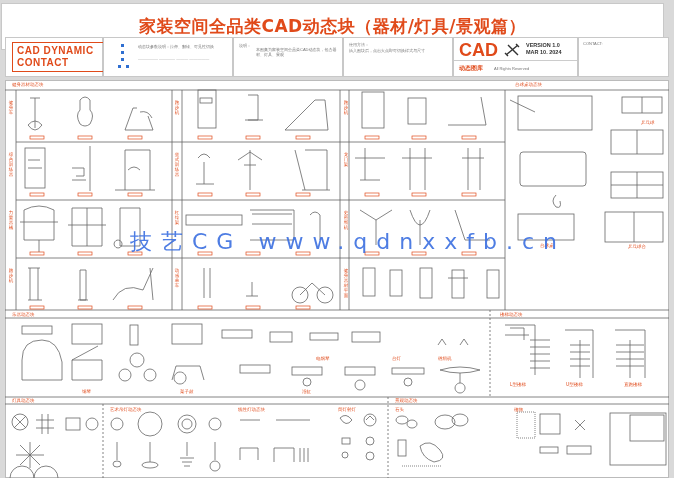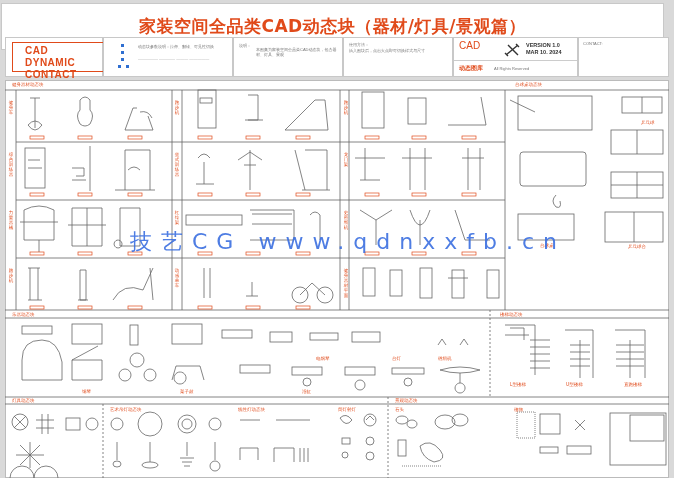--- a/index.html
+++ b/index.html
@@ -3,21 +3,21 @@
 <meta charset="utf-8">
 <style>
 *{box-sizing:border-box;margin:0;padding:0}
 html,body{width:674px;height:478px;overflow:hidden;background:#d9d9d9}
 body{position:relative;font-family:"Liberation Sans","DejaVu Sans",sans-serif;color:#333}
 .abs{position:absolute}
 .panel{position:absolute;background:#fff;border:1px solid #bbb}
 .title-bar{left:1px;top:3px;width:663px;height:47px;background:#fff;border:1px solid #c8c8c8;display:flex;align-items:center;justify-content:center}
 .title-bar span{font-family:"DejaVu Sans",sans-serif;font-weight:bold;font-size:17px;color:#e04a1a;letter-spacing:0.5px}
 .hdr{top:37px;height:40px;background:#fff;border:1px solid #c8c8c8}
-.cadlogo{border:1px solid #e04a1a;position:absolute;left:6px;top:4px;width:92px;height:30px;padding:2px 12px}
+.cadlogo{border:1px solid #e04a1a;position:absolute;left:6px;top:4px;width:92px;height:30px;padding:2px 4px}
 .cadlogo span{display:block;font-weight:bold;font-size:10px;color:#e04a1a;line-height:12px;letter-spacing:0.5px}
 .tiny{font-size:4px;color:#777;line-height:5px}
 .seclabel{position:absolute;font-size:4.5px;color:#e04a1a;white-space:nowrap}
 .vlabel{position:absolute;width:6px;font-size:4.5px;color:#e04a1a;line-height:5px;word-break:break-all;text-align:center}
 .wm{position:absolute;left:130px;top:227px;font-size:22px;color:#3b6fe0;letter-spacing:9px;font-weight:normal;opacity:0.9;white-space:nowrap;font-family:"DejaVu Sans",sans-serif}
 svg{position:absolute}
 </style>
 </head>
 <body>
 
@@ -46,21 +46,21 @@
 </div>
 <div class="abs hdr" style="left:233px;width:110px">
   <div class="tiny" style="position:absolute;left:5px;top:5px">说明：</div>
   <div class="tiny" style="position:absolute;left:22px;top:9px;width:84px">本图集为家装空间全品类CAD动态块，包含器材、灯具、景观</div>
 </div>
 <div class="abs hdr" style="left:343px;width:110px">
   <div class="tiny" style="position:absolute;left:5px;top:4px">使用方法：</div>
   <div class="tiny" style="position:absolute;left:5px;top:10px;width:100px">插入图块后，点击夹点即可切换样式与尺寸</div>
 </div>
 <div class="abs hdr" style="left:453px;width:125px">
-  <div style="position:absolute;left:5px;top:2px;font-weight:normal;font-size:10px;color:#e04a1a">CAD</div>
+  <div style="position:absolute;left:5px;top:2px;font-weight:bold;font-size:18px;color:#e04a1a">CAD</div>
   <svg width="18" height="14" style="left:50px;top:5px">
       <path d="M2 12 L14 2 M4 2 L14 12 M1 10 l3 3 M12 1 l3 3" stroke="#333" stroke-width="1.4" fill="none"></path>
     </svg>
   <div style="position:absolute;left:72px;top:4px;font-size:5.5px;font-weight:bold;color:#333">VERSION 1.0</div>
   <div style="position:absolute;left:72px;top:11px;font-size:5.5px;font-weight:bold;color:#333">MAR 10. 2024</div>
   <div style="position:absolute;left:0;top:22px;width:123px;border-top:1px solid #ccc"></div>
   <div style="position:absolute;left:5px;top:26px;font-size:6px;font-weight:bold;color:#e04a1a">动态图库</div>
   <div class="tiny" style="position:absolute;left:40px;top:28px">All Rights Reserved</div>
 </div>
 <div class="abs hdr" style="left:578px;width:91px">

